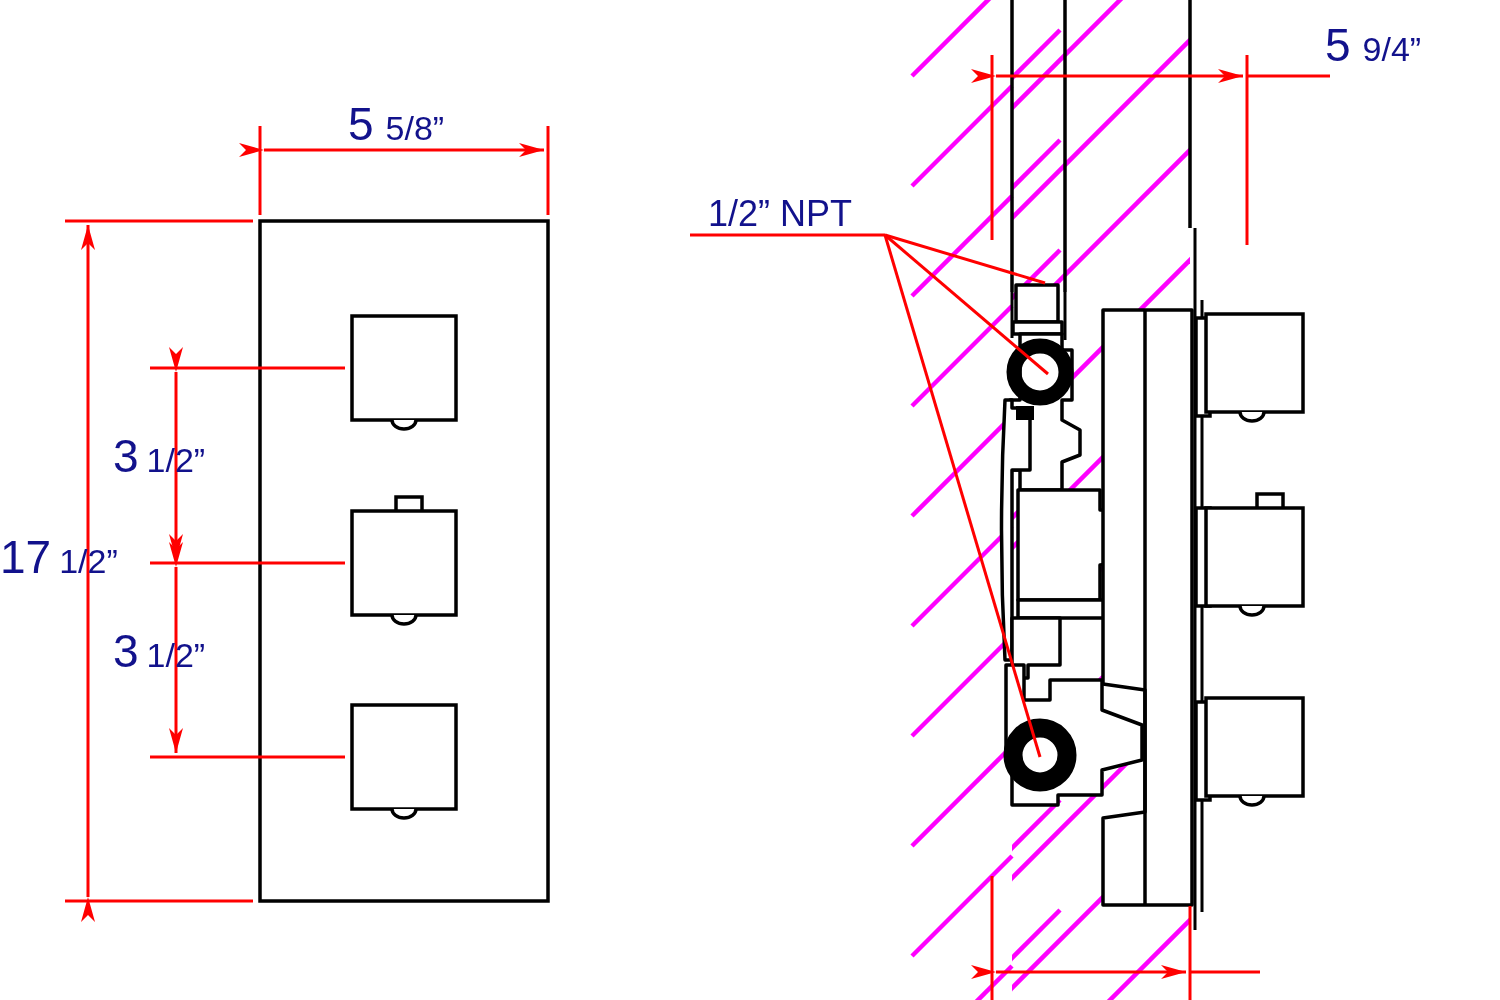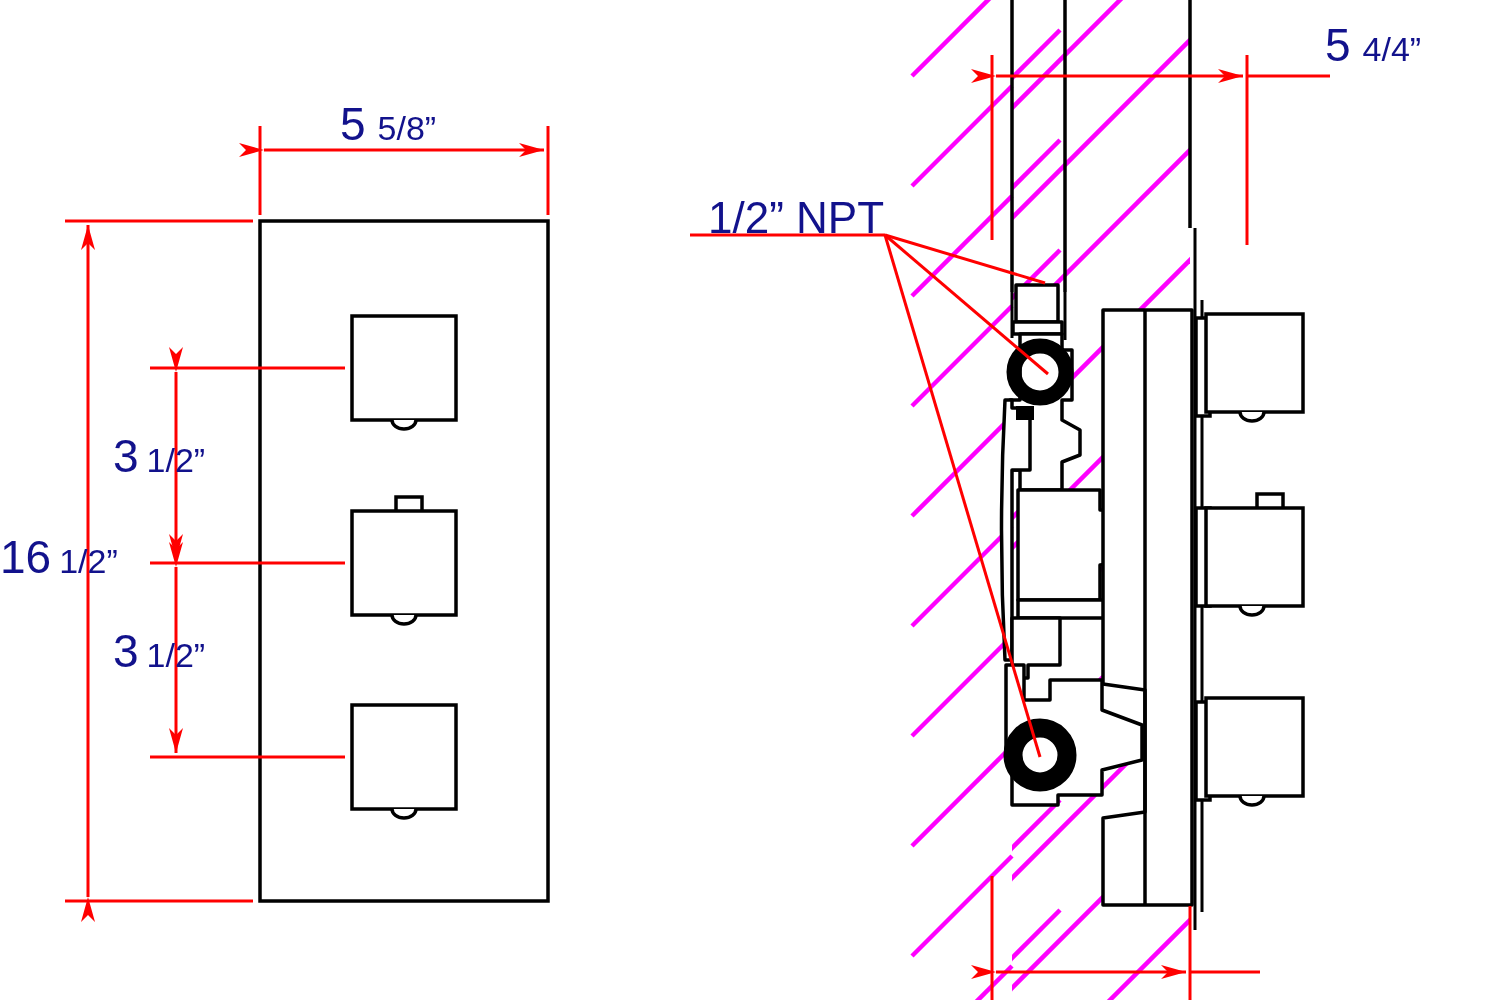--- a/index.html
+++ b/index.html
@@ -38,21 +38,21 @@
   .dim-whole {
     font-size: 46px;
     letter-spacing: 0px;
     vertical-align: baseline;
   }
   .dim-frac {
     font-size: 34px;
     vertical-align: baseline;
   }
   .dim-plain {
-    font-size: 44px;
+    font-size: 36px;
   }
   .dim-dash {
     font-size: 40px;
   }
   .gap-s { display:inline-block; width: 8px; }
   .gap-m { display:inline-block; width: 12px; }
 </style>
 </head>
 <body>
 
@@ -250,38 +250,38 @@
 
       <g stroke="#ff0000" stroke-width="3" fill="none">
         <line x1="690" y1="235" x2="885" y2="235"></line>
         <line x1="885" y1="235" x2="1045" y2="283"></line>
         <line x1="885" y1="235" x2="1048" y2="374"></line>
         <line x1="885" y1="235" x2="1040" y2="757"></line>
       </g>
     </g>
   </svg>
 
-  <div class="dim-label" style="left:340px; top:101px;text-align:center;">
+  <div class="dim-label" style="left:348px; top:101px;text-align:center;">
     <span class="dim-whole">5</span><span class="gap-m"></span><span class="dim-frac">5/8”</span>
   </div>
 
   <div class="dim-label" style="left:0px; top:534px;">
-    <span class="dim-whole">16</span><span class="gap-s"></span><span class="dim-frac">1/2”</span>
+    <span class="dim-whole">17</span><span class="gap-s"></span><span class="dim-frac">1/2”</span>
   </div>
 
   <div class="dim-label" style="left:113px; top:433px;">
     <span class="dim-whole">3</span><span class="gap-s"></span><span class="dim-frac">1/2”</span>
   </div>
 
   <div class="dim-label" style="left:113px; top:628px;">
     <span class="dim-whole">3</span><span class="gap-s"></span><span class="dim-frac">1/2”</span>
   </div>
 
   <div class="dim-label" style="left:1325px; top:22px;">
-    <span class="dim-whole">5</span><span class="gap-m"></span><span class="dim-frac">4/4”</span>
+    <span class="dim-whole">5</span><span class="gap-m"></span><span class="dim-frac">9/4”</span>
   </div>
 
   <div class="dim-label" style="left:708px; top:196px;">
     <span class="dim-plain">1/2” NPT</span>
   </div>
 
 
 </div>
 
 </body></html>

